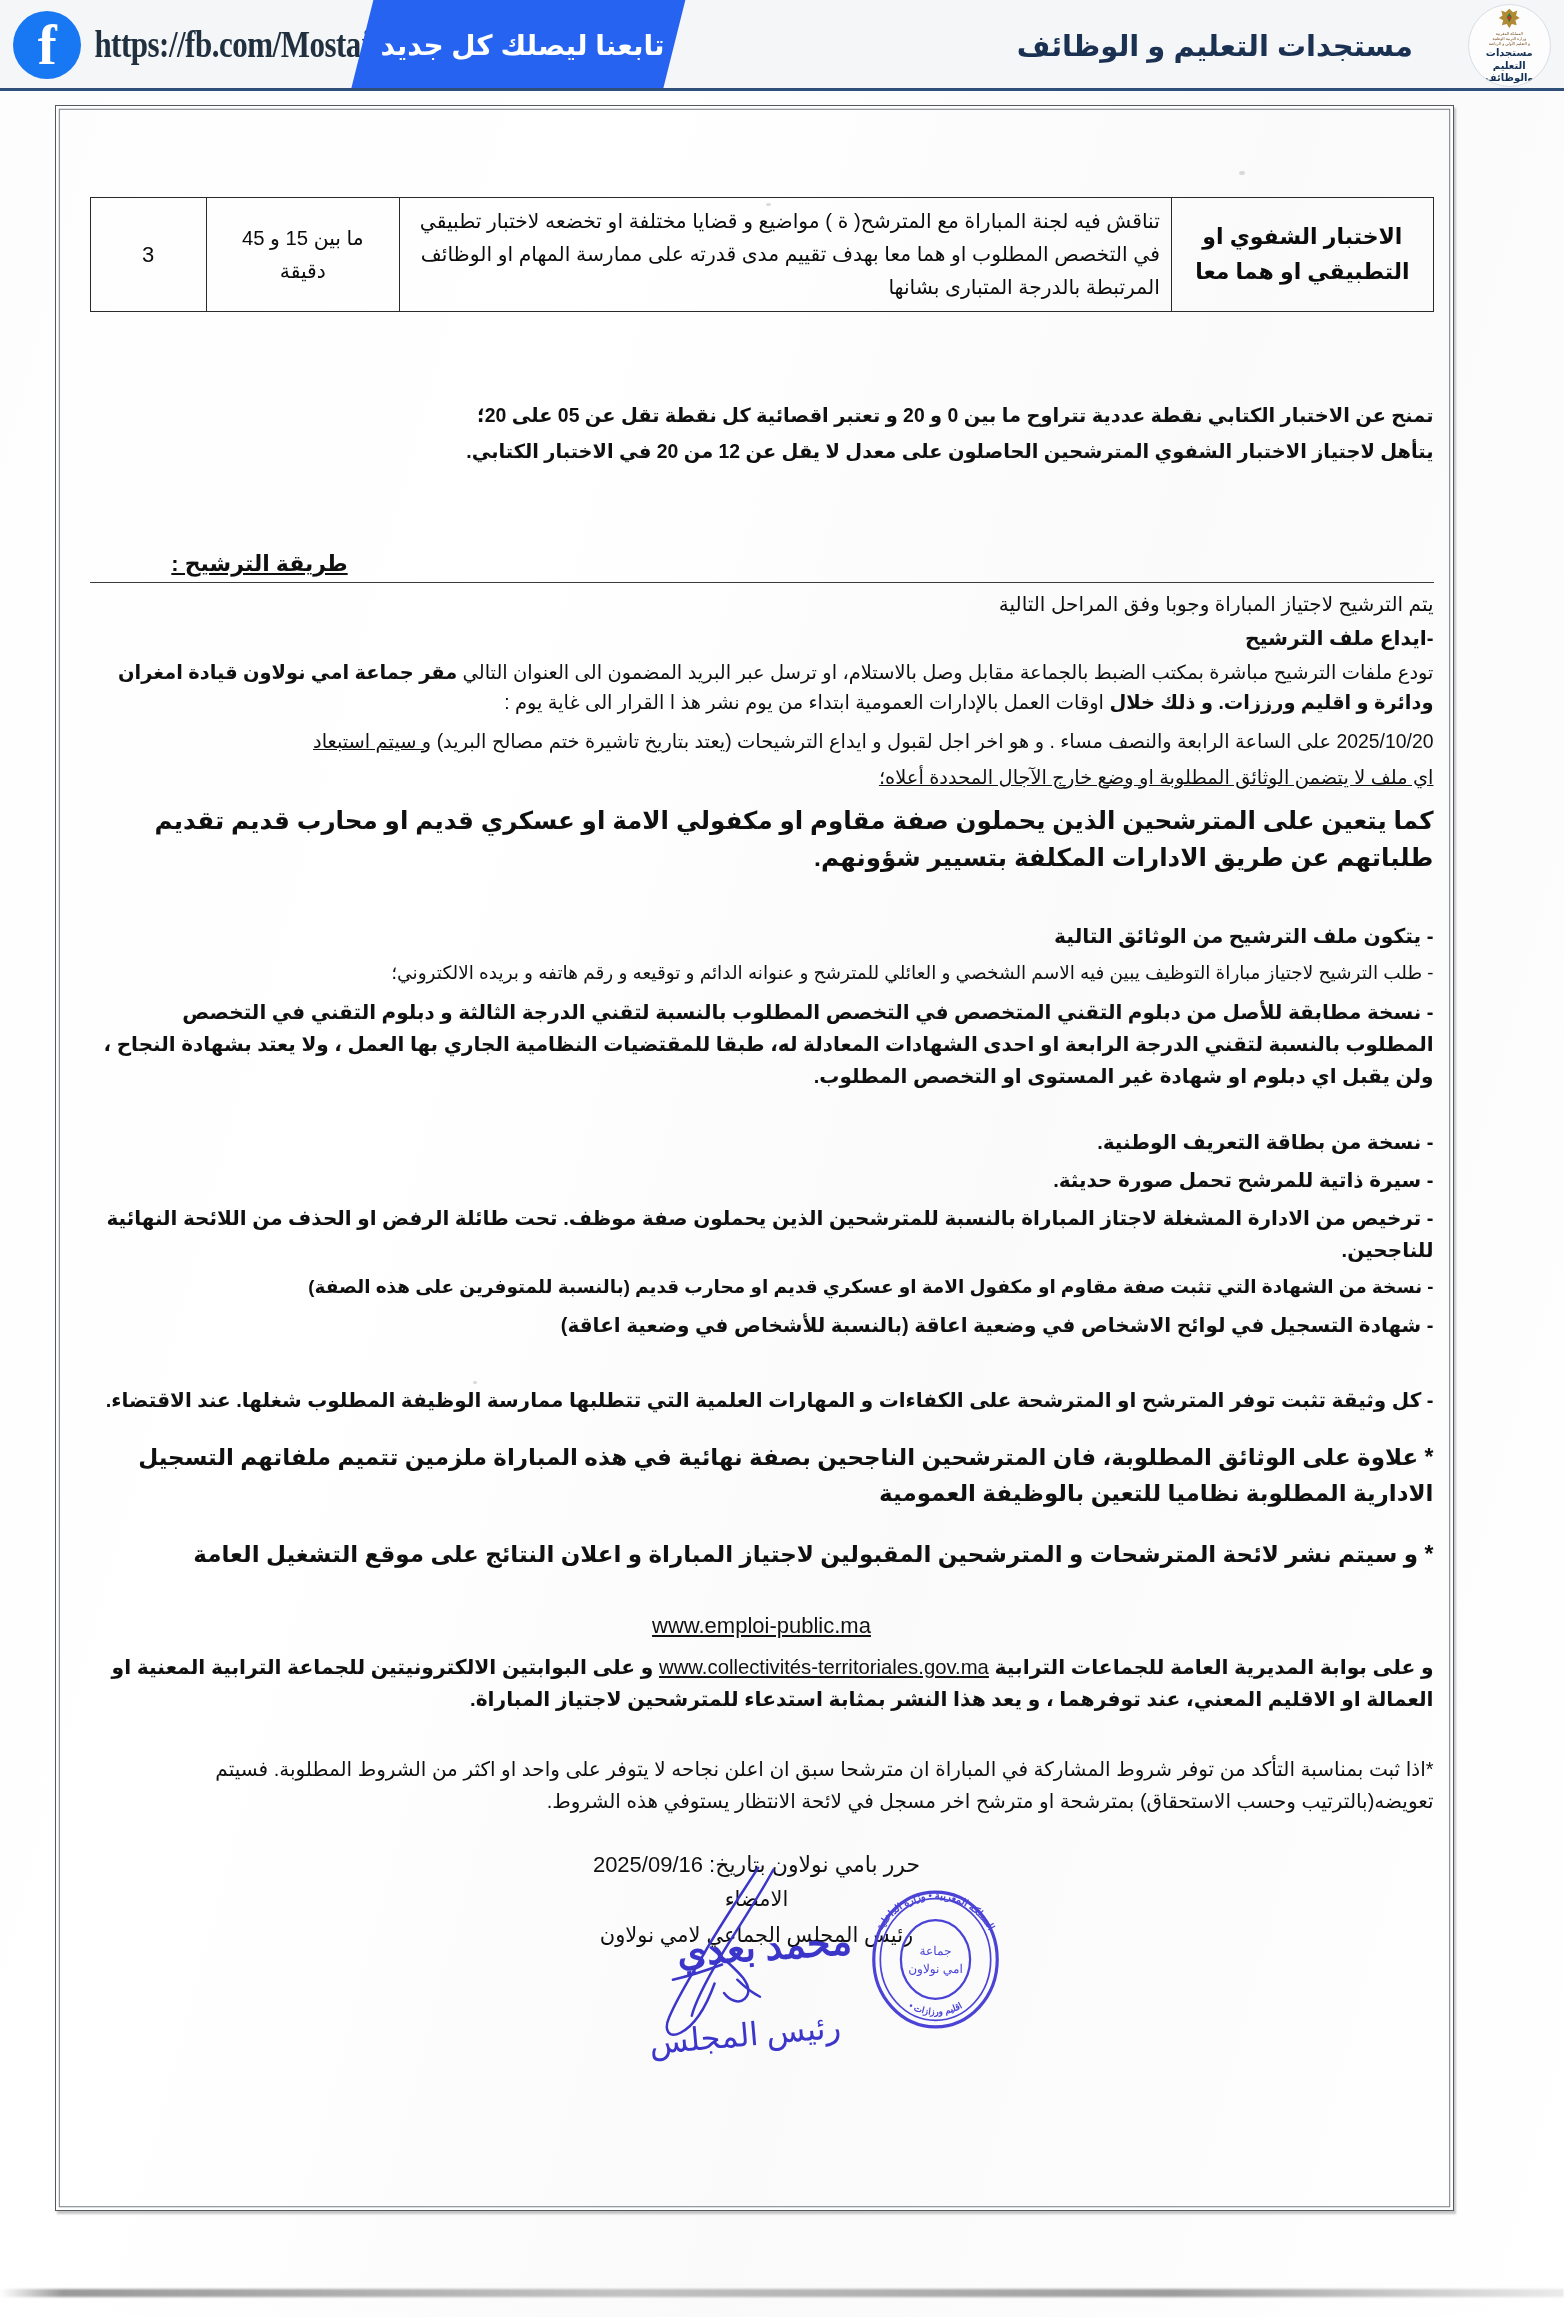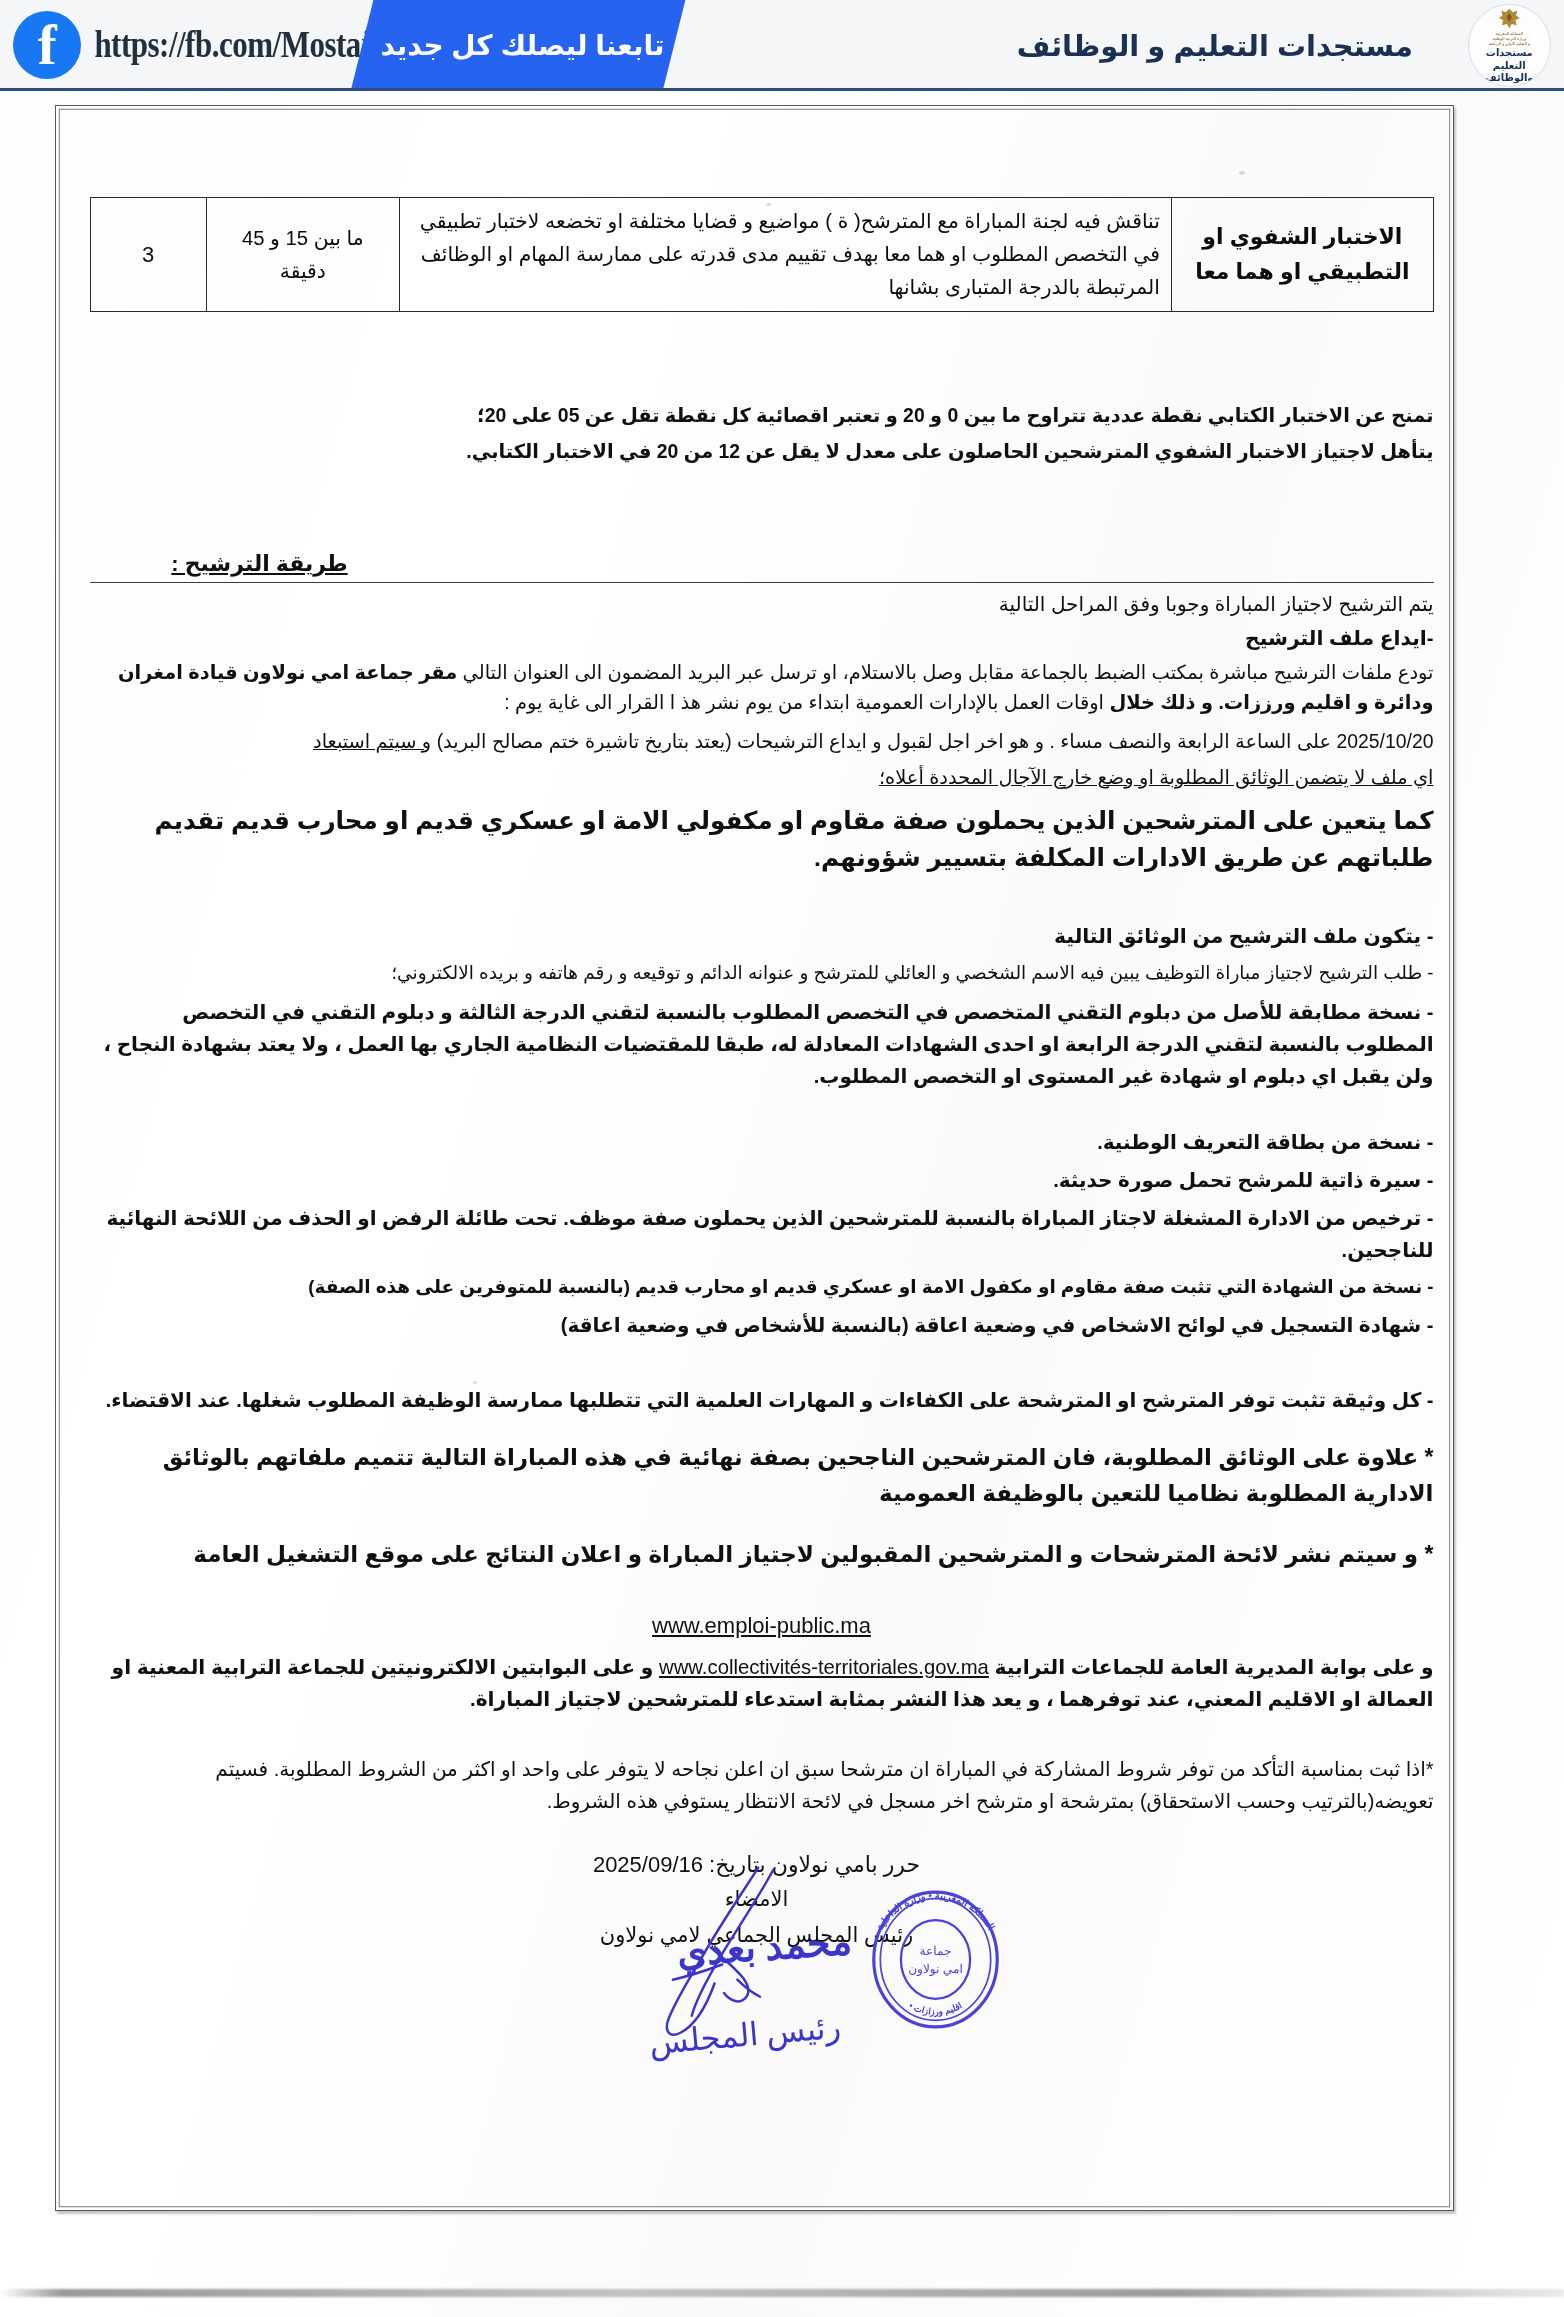--- a/index.html
+++ b/index.html
@@ -334,21 +334,21 @@
     <div class="p b" style="right:9.5px; top:1049px; width:1344px; font-size:20px;">-   سيرة ذاتية للمرشح تحمل صورة حديثة.</div>
 
     <div class="p b" style="right:9.5px; top:1086px; width:1344px; font-size:20px; line-height:1.62;">- ترخيص  من الادارة المشغلة لاجتاز المباراة بالنسبة للمترشحين الذين يحملون صفة موظف. تحت طائلة الرفض او الحذف من  اللائحة النهائية للناجحين.</div>
 
     <div class="p b" style="right:9.5px; top:1156px; width:1344px; font-size:18.5px;">- نسخة من الشهادة التي تثبت صفة مقاوم او مكفول الامة او عسكري قديم او محارب قديم (بالنسبة للمتوفرين على هذه الصفة)</div>
 
     <div class="p b" style="right:9.5px; top:1194px; width:1344px; font-size:20px;">- شهادة التسجيل في لوائح الاشخاص في وضعية اعاقة (بالنسبة للأشخاص في وضعية اعاقة)</div>
 
     <div class="p b" style="right:9.5px; top:1232px; width:1344px; font-size:20px; line-height:1.62;margin-top:36px;">- كل وثيقة تثبت توفر المترشح او المترشحة على الكفاءات و المهارات العلمية التي تتطلبها ممارسة الوظيفة المطلوب شغلها. عند الاقتضاء.</div>
 
-    <div class="p b" style="right:9.5px; top:1323px; width:1344px; font-size:23px; line-height:1.6;">* علاوة على الوثائق المطلوبة، فان المترشحين الناجحين بصفة نهائية في هذه المباراة التالية تتميم ملفاتهم بالوثائق الادارية المطلوبة نظاميا للتعين بالوظيفة العمومية</div>
+    <div class="p b" style="right:9.5px; top:1323px; width:1344px; font-size:23px; line-height:1.6;">* علاوة على الوثائق المطلوبة، فان المترشحين الناجحين بصفة نهائية في هذه المباراة ملزمين تتميم ملفاتهم التسجيل الادارية المطلوبة نظاميا للتعين بالوظيفة العمومية</div>
 
     <div class="p b" style="right:9.5px; top:1420px; width:1344px; font-size:23px; line-height:1.6;">* و سيتم نشر لائحة المترشحات و المترشحين المقبولين  لاجتياز  المباراة و اعلان النتائج على موقع التشغيل العامة</div>
 
     <div class="p ctr" style="right:9.5px; top:1493px; width:1344px; font-size:22px;"><span class="link">www.emploi-public.ma</span></div>
 
     <div class="p" style="right:9.5px; top:1535px; width:1344px; font-size:20.3px; line-height:1.62;"><span class="b">و على بوابة المديرية العامة للجماعات الترابية </span><span class="link">www.collectivités-territoriales.gov.ma</span><span class="b"> و على البوابتين الالكترونيتين للجماعة الترابية المعنية او العمالة او الاقليم المعني، عند توفرهما ، و يعد هذا النشر بمثابة استدعاء للمترشحين لاجتياز المباراة.</span></div>
 
     <div class="p" style="right:9.5px; top:1637px; width:1344px; font-size:20px; line-height:1.62;">*اذا ثبت بمناسبة التأكد من توفر شروط المشاركة في المباراة ان مترشحا سبق ان اعلن نجاحه لا يتوفر على واحد او اكثر من الشروط المطلوبة. فسيتم تعويضه(بالترتيب وحسب الاستحقاق) بمترشحة او مترشح اخر مسجل في لائحة الانتظار يستوفي هذه الشروط.</div>
 
     <div class="p ctr" style="right:237px; top:1732px; width:899px; font-size:22px;">حرر بامي نولاون  بتاريخ: 2025/09/16</div>

